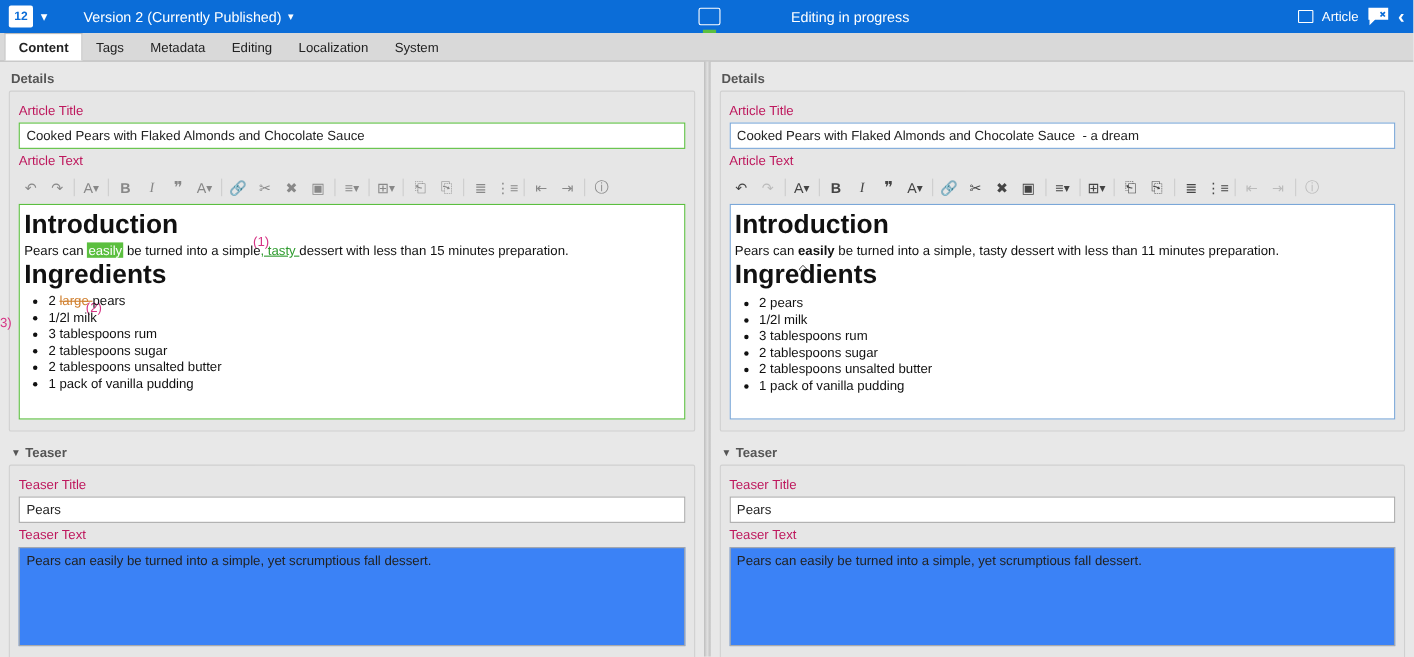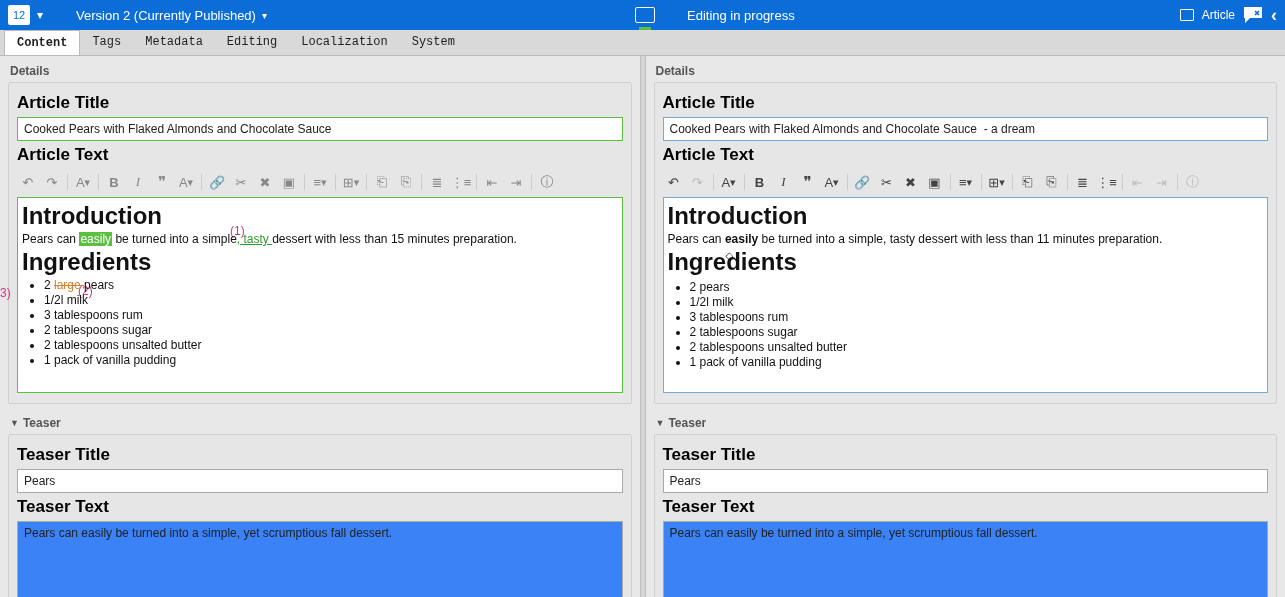--- a/index.html
+++ b/index.html
@@ -1,41 +1,41 @@
 <!DOCTYPE html>
 <html><head>
 <meta charset="utf-8">
 <style>
   * { box-sizing: border-box; margin: 0; padding: 0; }
   body { font-family: "Segoe UI", Arial, sans-serif; font-size: 12px; background: #e8e8e8; width: 1285px; height: 597px; overflow: hidden; }
   
   .topbar { background: #0b6dd8; height: 30px; display: flex; align-items: center; color: #fff; padding: 0 8px; position: relative; }
-  .topbar .logo { width: 22px; height: 20px; background: #fff; display: flex; align-items: center; justify-content: center; color: #0b6dd8; font-weight: normal; font-size: 11px; border-radius: 2px; }
+  .topbar .logo { width: 22px; height: 20px; background: #fff; display: flex; align-items: center; justify-content: center; color: #0b6dd8; font-weight: bold; font-size: 11px; border-radius: 2px; }
   .topbar .drop { margin-left: 4px; width: 12px; text-align: center; cursor: pointer; }
   .topbar .version { margin-left: 30px; font-size: 13px; }
   .topbar .version-drop { margin-left: 6px; font-size: 10px; cursor: pointer; }
   .topbar .center-icon { position: absolute; left: 630px; width: 30px; height: 30px; display: flex; align-items: center; justify-content: center; }
   .topbar .center-icon .balloon { width: 20px; height: 16px; border: 1px solid #fff; border-radius: 2px; }
   .topbar .center-icon .grn { position: absolute; bottom: 0; width: 12px; height: 3px; background: #5bbf3f; }
-  .topbar .status { position: absolute; left: 687px; font-size: 13px; }
+  .topbar .status { position: absolute; left: 719px; font-size: 13px; }
   .topbar .right { margin-left: auto; display: flex; align-items: center; gap: 8px; }
   .topbar .right .disk { width: 14px; height: 12px; border: 1px solid #fff; border-radius: 1px; }
   .topbar .chat-icon svg { display: block; }
   
-  .tabstrip { background: #d9d9d9; height: 26px; display: flex; padding-left: 4px; border-bottom: 1px solid #bbb; font-family: Liberation Mono, monospace; }
+  .tabstrip { background: #d9d9d9; height: 26px; display: flex; align-items: flex-end; padding-left: 4px; border-bottom: 1px solid #bbb; }
   .tabstrip .tab { padding: 5px 12px 5px; font-size: 12px; color: #222; cursor: pointer; }
   .tabstrip .tab.active { background: #fff; border: 1px solid #bbb; border-bottom: none; font-weight: 600; }
   
   .split { display: flex; height: calc(597px - 30px - 26px); }
   .pane { flex: 1; padding: 4px 8px 8px 8px; overflow-y: auto; }
   .divider { width: 6px; background: linear-gradient(to right,#bdbdbd,#e0e0e0,#bdbdbd); cursor: col-resize; }
   
   .section-label { font-size: 12px; font-weight: 600; color: #555; padding: 4px 2px; }
   .field-group { background: #e6e6e6; border: 1px solid #d0d0d0; border-radius: 2px; padding: 6px 8px 10px; margin-bottom: 6px; }
-  .field-label { font-size: 17px; font-weight: 700; color: #000000; margin: 4px 0 4px; }
+  .field-label { font-size: 12px; font-weight: 400; color: #be185d; margin: 4px 0 4px; }
   .text-input { width: 100%; height: 24px; background: #fff; border: 1px solid #aaa; padding: 2px 6px; font-size: 12px; color: #222; }
   .left .text-input.title { border: 1px solid #5bbf3f; }
   .right-pane .text-input.title { border: 1px solid #7aa7d8; }
   
   .toolbar { display: flex; align-items: center; gap: 6px; padding: 4px 2px 6px; color: #888; }
   .toolbar.enabled { color: #444; }
   .toolbar .tb { width: 18px; height: 18px; display: inline-flex; align-items: center; justify-content: center; font-size: 13px; cursor: pointer; }
   .toolbar .sep { width: 1px; height: 16px; background: #ccc; }
   .toolbar .bold { font-weight: bold; }
   .toolbar .ital { font-style: italic; font-family: Georgia, serif; }

